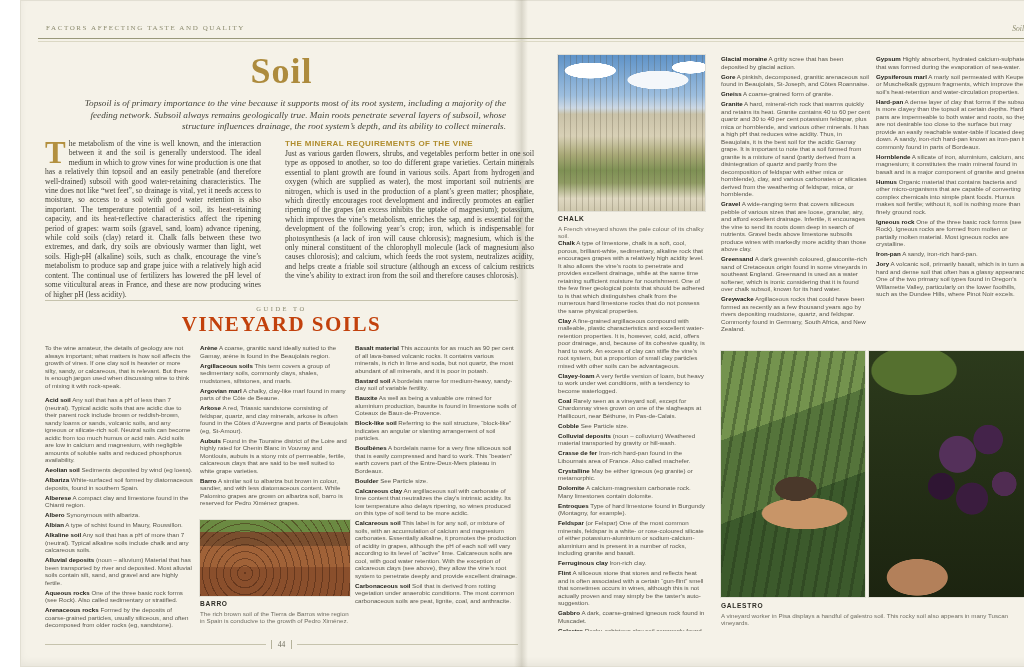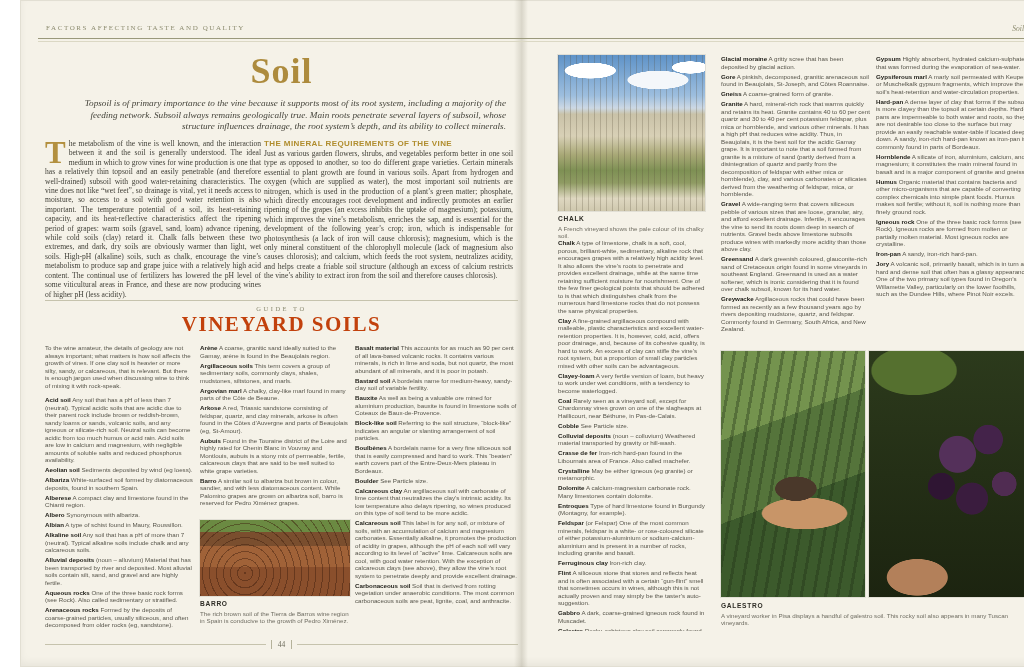--- a/index.html
+++ b/index.html
@@ -16,21 +16,21 @@
             border-bottom:1px solid #dbd8c4;height:2px;}
   
   .title{position:absolute;left:25px;top:52px;width:473px;text-align:center;
          font:700 36px/38px "Liberation Serif",serif;color:#ad8b3d;letter-spacing:1px;}
   .intro{position:absolute;left:38px;top:98px;width:448px;text-align:right;
          font:italic 9.2px/11.6px "Liberation Serif",serif;color:#45443b;}
   .essay-col{position:absolute;top:139px;height:170px;overflow:hidden;
              font:7.6px/9.4px "Liberation Serif",serif;color:#3f3e36;text-align:justify;}
   .essay-col p{margin:0;}
   #essay1{left:25px;width:216px;}
-  #essay2{left:244px;width:249px;}
+  #essay2{left:265px;width:249px;}
   .dropcap{float:left;font:700 31px/26px "Liberation Serif",serif;color:#b3903f;margin:1px 3px 0 0;}
   .mineral-h{font:700 8px/10px "Liberation Sans",sans-serif;color:#b08d2e;letter-spacing:.4px;margin:0 0 3px 0;}
   .rule-guide{position:absolute;left:25px;top:300px;width:473px;border-top:1px solid #c6c3ad;}
   .kicker{position:absolute;left:25px;top:305px;width:473px;text-align:center;
           font:6.5px "Liberation Serif",serif;letter-spacing:2.5px;color:#8a8970;}
   .guide-h{position:absolute;left:25px;top:312px;width:473px;text-align:center;
            font:700 21px/24px "Liberation Serif",serif;color:#c2410c;letter-spacing:1.5px;}
   
   .gcol{position:absolute;overflow:hidden;font:6.2px/7.5px "Liberation Sans",sans-serif;color:#56544a;}
   .gcol p{margin:0 0 2.5px 0;}

